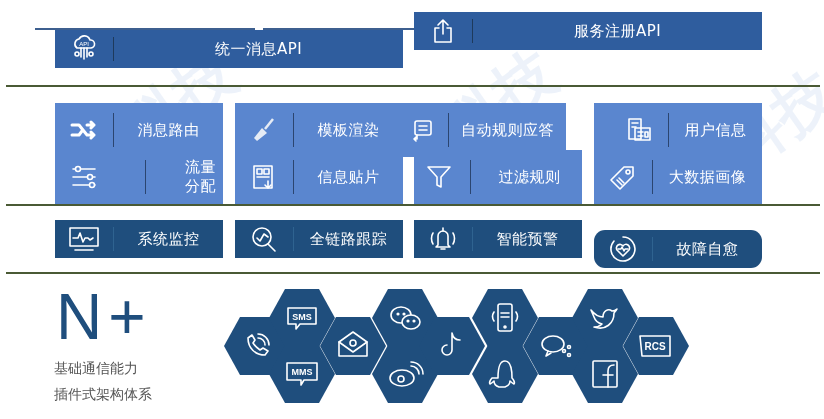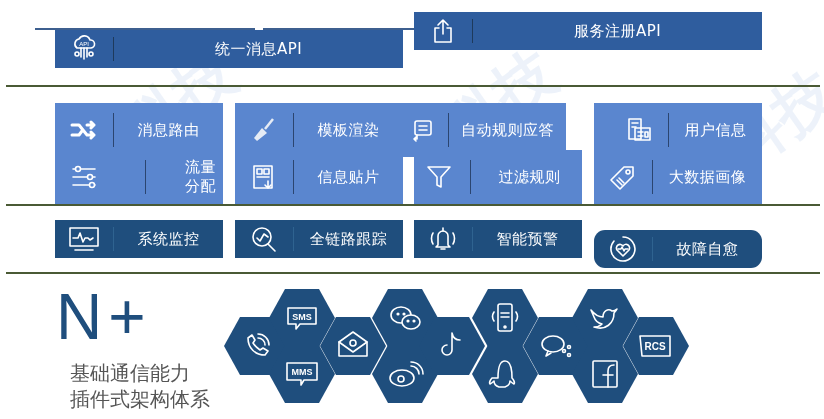--- a/index.html
+++ b/index.html
@@ -13,21 +13,21 @@
   .box .ic { width:58px; height:100%; display:flex; align-items:center; justify-content:center; }
   .box .sep { width:1px; height:62%; background:#1e3a5c; }
   .box .lbl { flex:1; text-align:center; font-size:15px; letter-spacing:0.5px; }
   .api { background:#2f5d9e; height:38px; }
   .feat { background:#5a86cf; height:54px;justify-content:center; }
   .feat .sep { background:#2b4570; }
   .ops { background:#1f4e7d; height:38px; }
   .ops .sep { background:#2f6390; }
   .ops .ic { border:none; }
   .bigN { position:absolute; left:56px; top:285px; font-size:64px; color:#1f4e7d; font-family:"Liberation Sans", sans-serif; letter-spacing:6px; line-height:64px; }
-  .sub { position:absolute; left:54px; font-size:20px; color:#555;margin-left:16px; }
+  .sub { position:absolute; left:54px; font-size:14px; color:#555; }
   svg.ico { stroke:#fff; fill:none; stroke-width:1.6; stroke-linecap:round; stroke-linejoin:round; }
   .hex { position:absolute; }
 </style>
 </head>
 <body>
 
 <div class="watermark" style="left:120px;top:60px;">科技</div>
 <div class="watermark" style="left:440px;top:60px;">科技</div>
 <div class="watermark" style="left:720px;top:80px;">科技</div>
 

